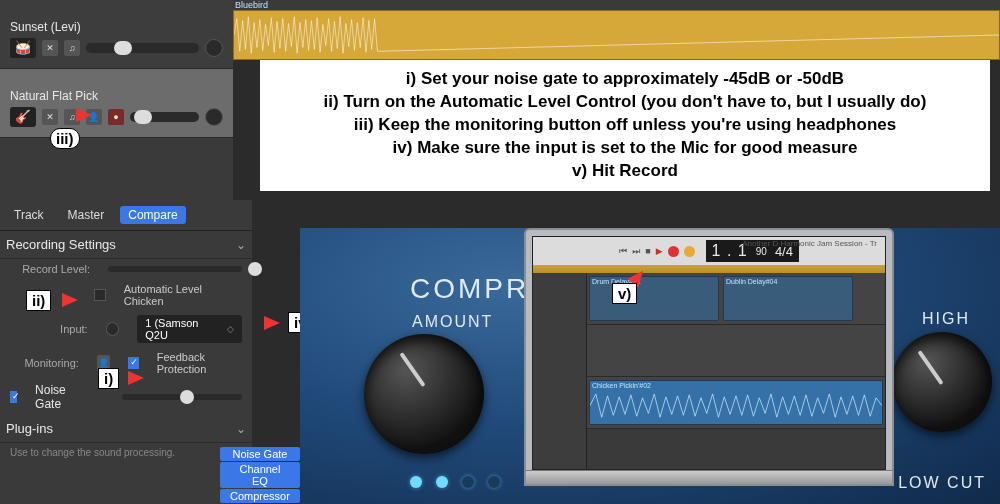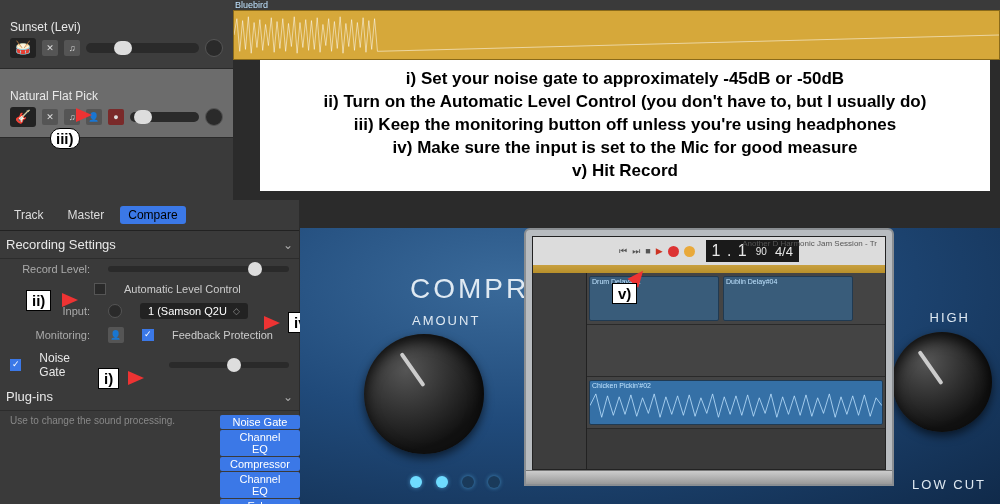--- a/index.html
+++ b/index.html
@@ -25,44 +25,44 @@
 
   
   .instructions { position:absolute; left:260px; top:60px; width:730px; background:#fff; padding:8px 14px; text-align:center; }
   .instructions div { font-weight:700; font-size:17px; line-height:1.35; color:#000;}
 
   
   .ann { position:absolute; background:#fff; color:#000; font-weight:700; font-size:15px; padding:1px 5px; border:1px solid #000; }
   .arrow-r { position:absolute; width:0; height:0; border-top:7px solid transparent; border-bottom:7px solid transparent; border-left:16px solid #e33; }
 
   
-  .editor { position:absolute; left:0; top:200px; width:299px; bottom:0; background:#3a3a3a; color:#ccc; font-size:12px; }
+  .editor { position:absolute; left:0; top:200px; width:252px; bottom:0; background:#3a3a3a; color:#ccc; font-size:12px; }
   .tabs { display:flex; gap:8px; padding:6px; border-bottom:1px solid #222; }
   .tab { color:#ddd; font-size:12px; padding:2px 8px; }
-  .tab.compare { background:#3b78e7; color:#000000; border-radius:3px; }
+  .tab.compare { background:#3b78e7; color:#fef9c3; border-radius:3px; }
   .section-h { display:flex; justify-content:space-between; align-items:center; padding:6px 6px; color:#e8e8e8; font-size:13px; border-bottom:1px solid #2c2c2c;}
   .chev { color:#aaa; font-size:12px; }
   .row { display:flex; align-items:center; gap:18px; padding:4px 10px 4px 18px; }
   .row-label { width:72px; text-align:right; color:#aaa; font-size:11px;}
   .hslider { flex:1; height:6px; background:#2a2a2a; border-radius:3px; position:relative;}
   .hslider .th { position:absolute; width:14px; height:14px; background:#ddd; border-radius:7px; top:-4px; }
   .cb { width:12px; height:12px; background:#2a2a2a; border:1px solid #555; display:inline-block;}
   .cb.on { background:#3b78e7; border-color:#3b78e7; position:relative;}
   .cb.on::after{content:"✓"; color:#fff; font-size:9px; position:absolute; left:1px; top:-1px;}
   .sel-box { background:#222; color:#fff; padding:2px 8px; border-radius:3px; font-size:11px; display:flex; align-items:center; gap:6px;}
   .sel-caret{color:#888; font-size:9px;}
   .sm-circ { width:14px; height:14px; border-radius:50%; background:#2a2a2a; border:1px solid #555;}
   .plugin-list { padding:4px 0 4px 220px;}
   .plug { background:#3b78e7; color:#fff; font-size:11px; padding:1px 10px; margin-bottom:1px; border-radius:2px; text-align:center;}
   .hint { color:#888; font-size:10px; padding:4px 10px; width:190px;}
 
   
   .plugin { position:absolute; left:300px; top:228px; right:0; bottom:0; background: radial-gradient(ellipse at 30% 20%, #3a6a9a 0%, #204a7a 45%, #102a4a 100%); color:#cfe3f7; overflow:hidden;}
   .plugin-title { position:absolute; left:110px; top:45px; font-size:28px; letter-spacing:3px; color:#dfe9f2;}
-  .p-label { position:absolute; font-size:13px; letter-spacing:2px; color:#dfe9f2;}
+  .p-label { position:absolute; font-size:16px; letter-spacing:2px; color:#dfe9f2;}
   .big-knob { position:absolute; width:120px; height:120px; border-radius:50%;
     background: radial-gradient(circle at 35% 30%, #555 0%, #111 70%); box-shadow: inset 0 6px 14px rgba(0,0,0,.8), 0 4px 10px rgba(0,0,0,.6);}
   .big-knob::after { content:""; position:absolute; left:50%; top:12px; width:4px; height:40px; background:#ccc; transform:translateX(-50%) rotate(-35deg); transform-origin:bottom center; border-radius:2px;}
   .led-row { position:absolute; display:flex; gap:14px; }
   .led { width:12px; height:12px; border-radius:50%; background:#1a3a5a; box-shadow:0 0 4px rgba(100,200,255,.6);}
   .led.on { background:#6fdcff; }
 
   
   .laptop { position:absolute; left:524px; top:228px; width:370px; height:258px; background:#b8bcc0; border-radius:6px 6px 0 0; border:2px solid #8a8e92;}
   .screen { position:absolute; left:6px; top:6px; right:6px; bottom:14px; background:#3a3a3a; border:1px solid #222;}
@@ -154,21 +154,21 @@
 
   <div class="row">
     <span class="row-label">Record Level:</span>
     <div class="hslider">
         <div class="th" style="left:140px;"></div>
       </div>
   </div>
 
   <div class="row" style="padding-left:94px;">
     <span class="cb"></span>
-    <span style="font-size:11px;">Automatic Level Control</span>
+    <span style="font-size:11px;">Automatic Level Chicken</span>
   </div>
 
   <div class="row">
     <span class="row-label">Input:</span>
     <span class="sm-circ"></span>
     <div class="sel-box">
       <span>1 (Samson Q2U</span>
       <span class="sel-caret">◇</span>
     </div>
   </div>

